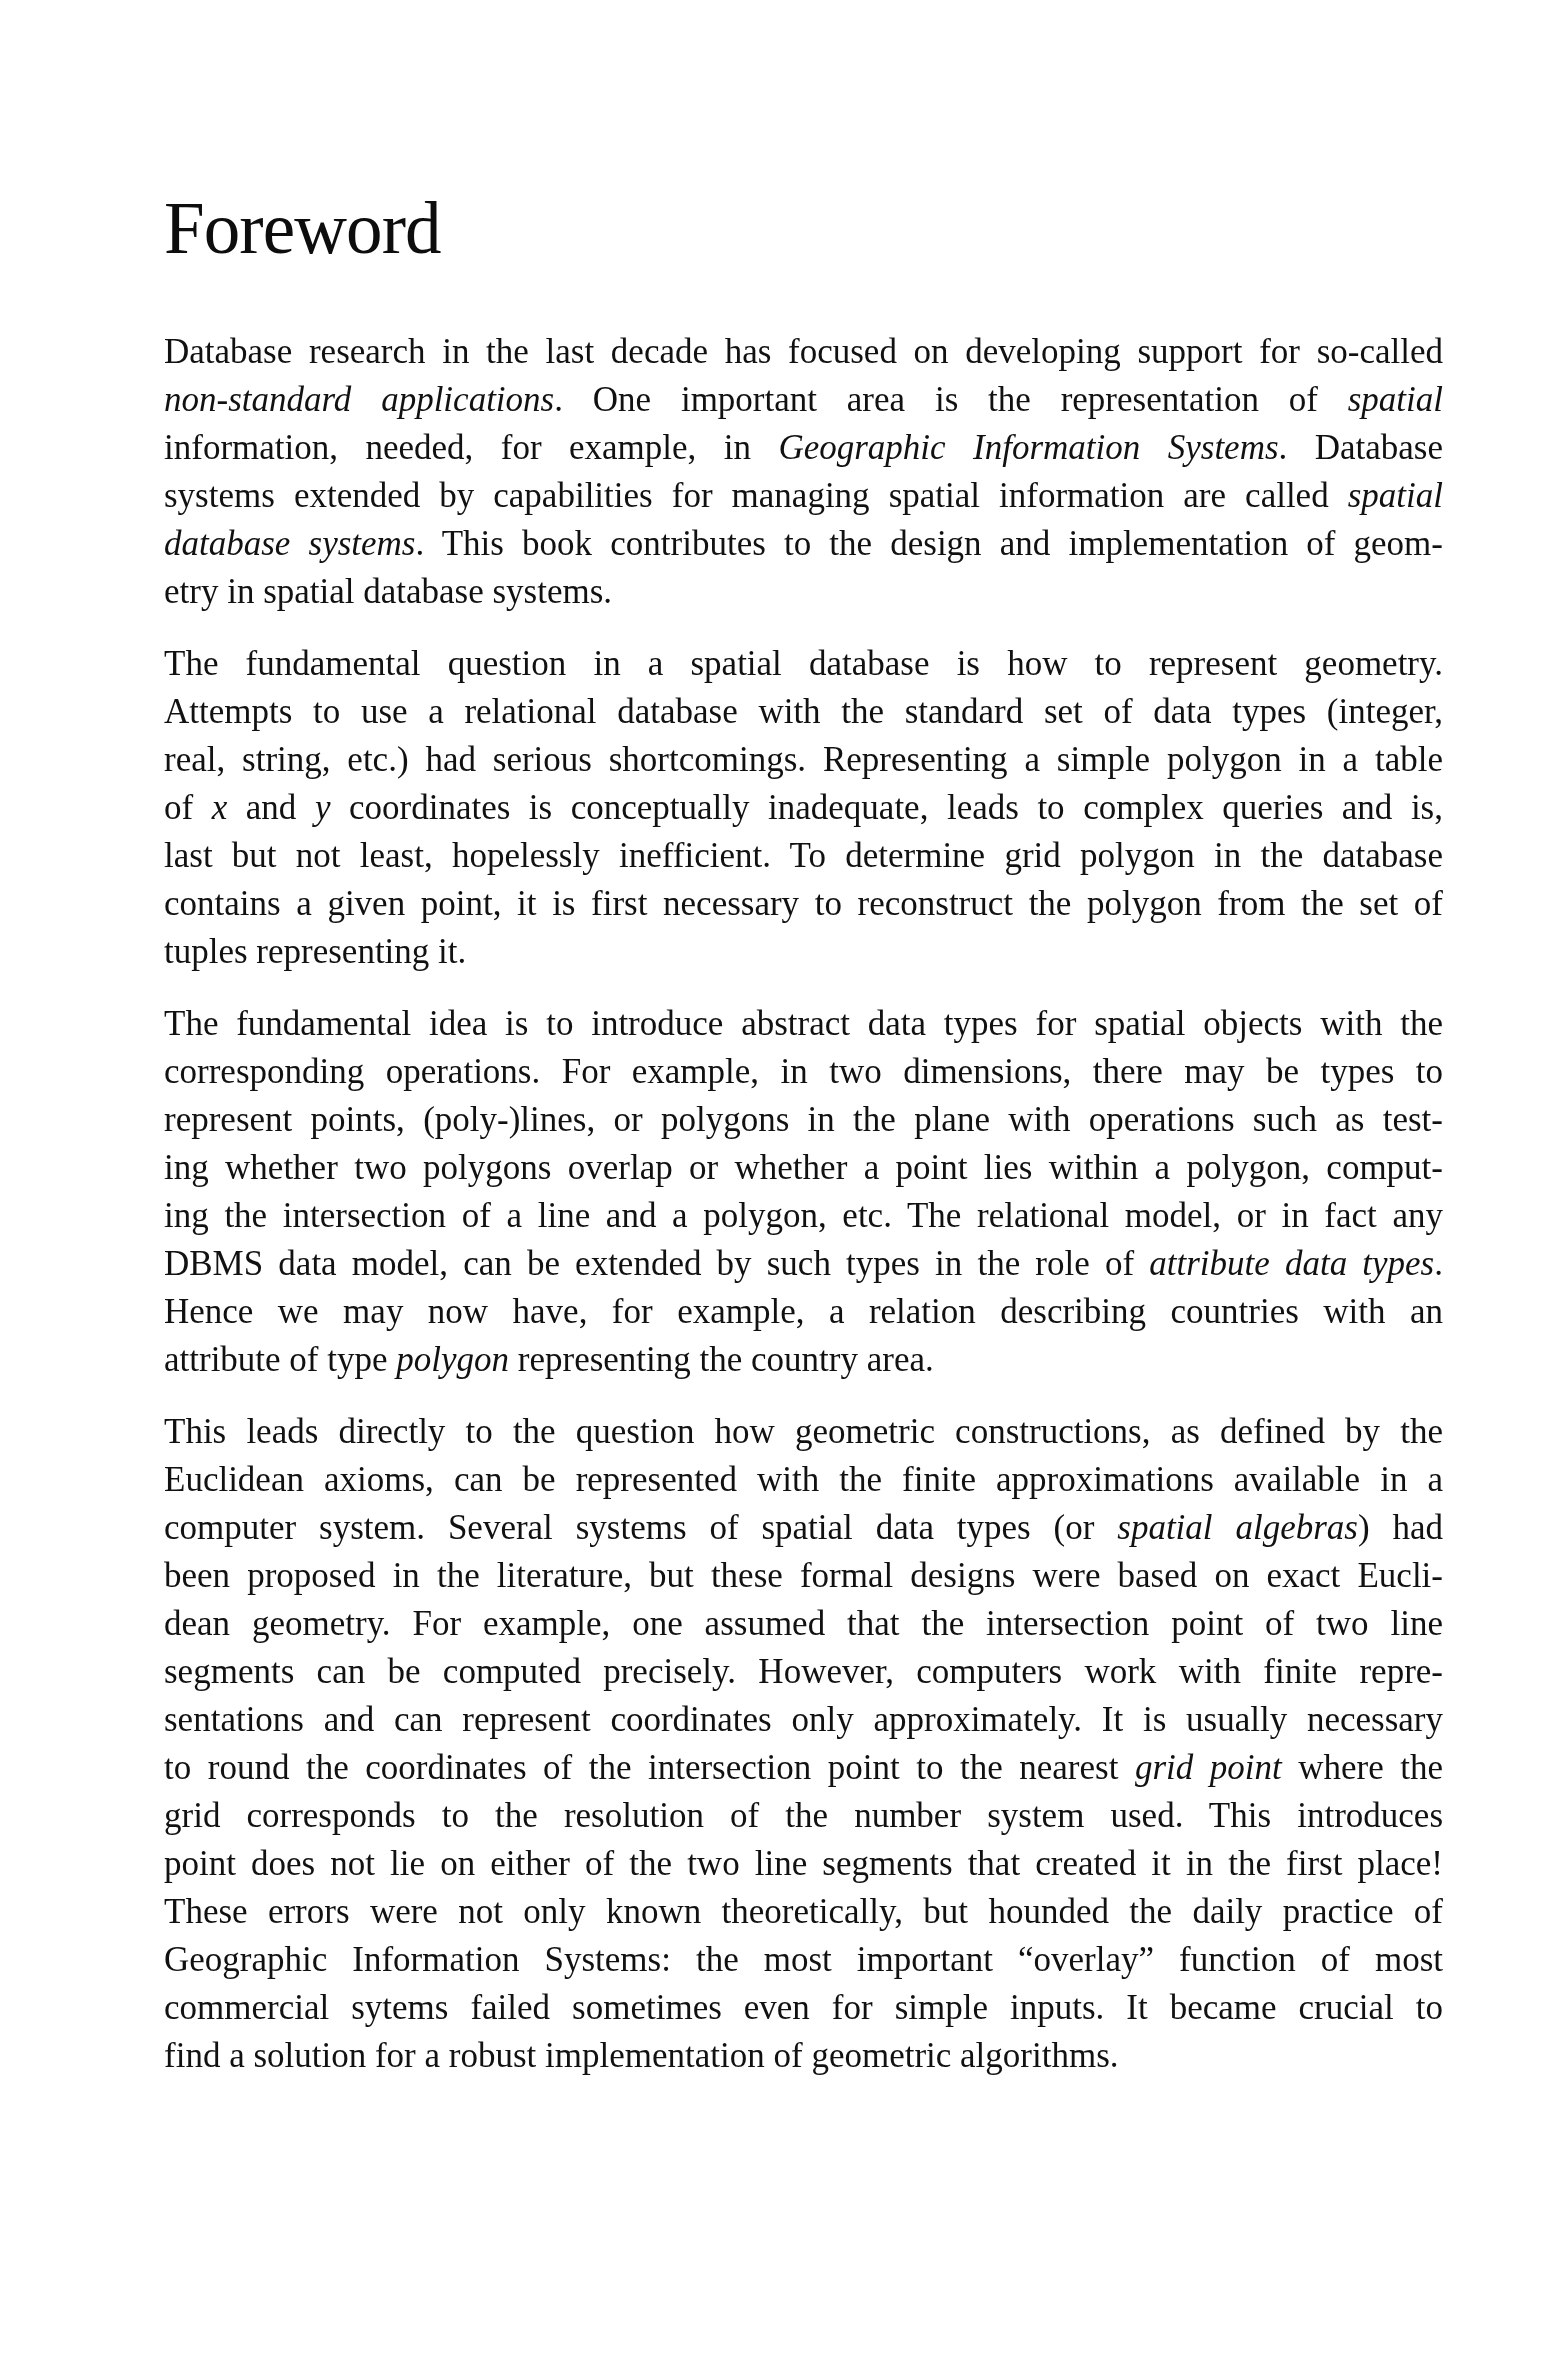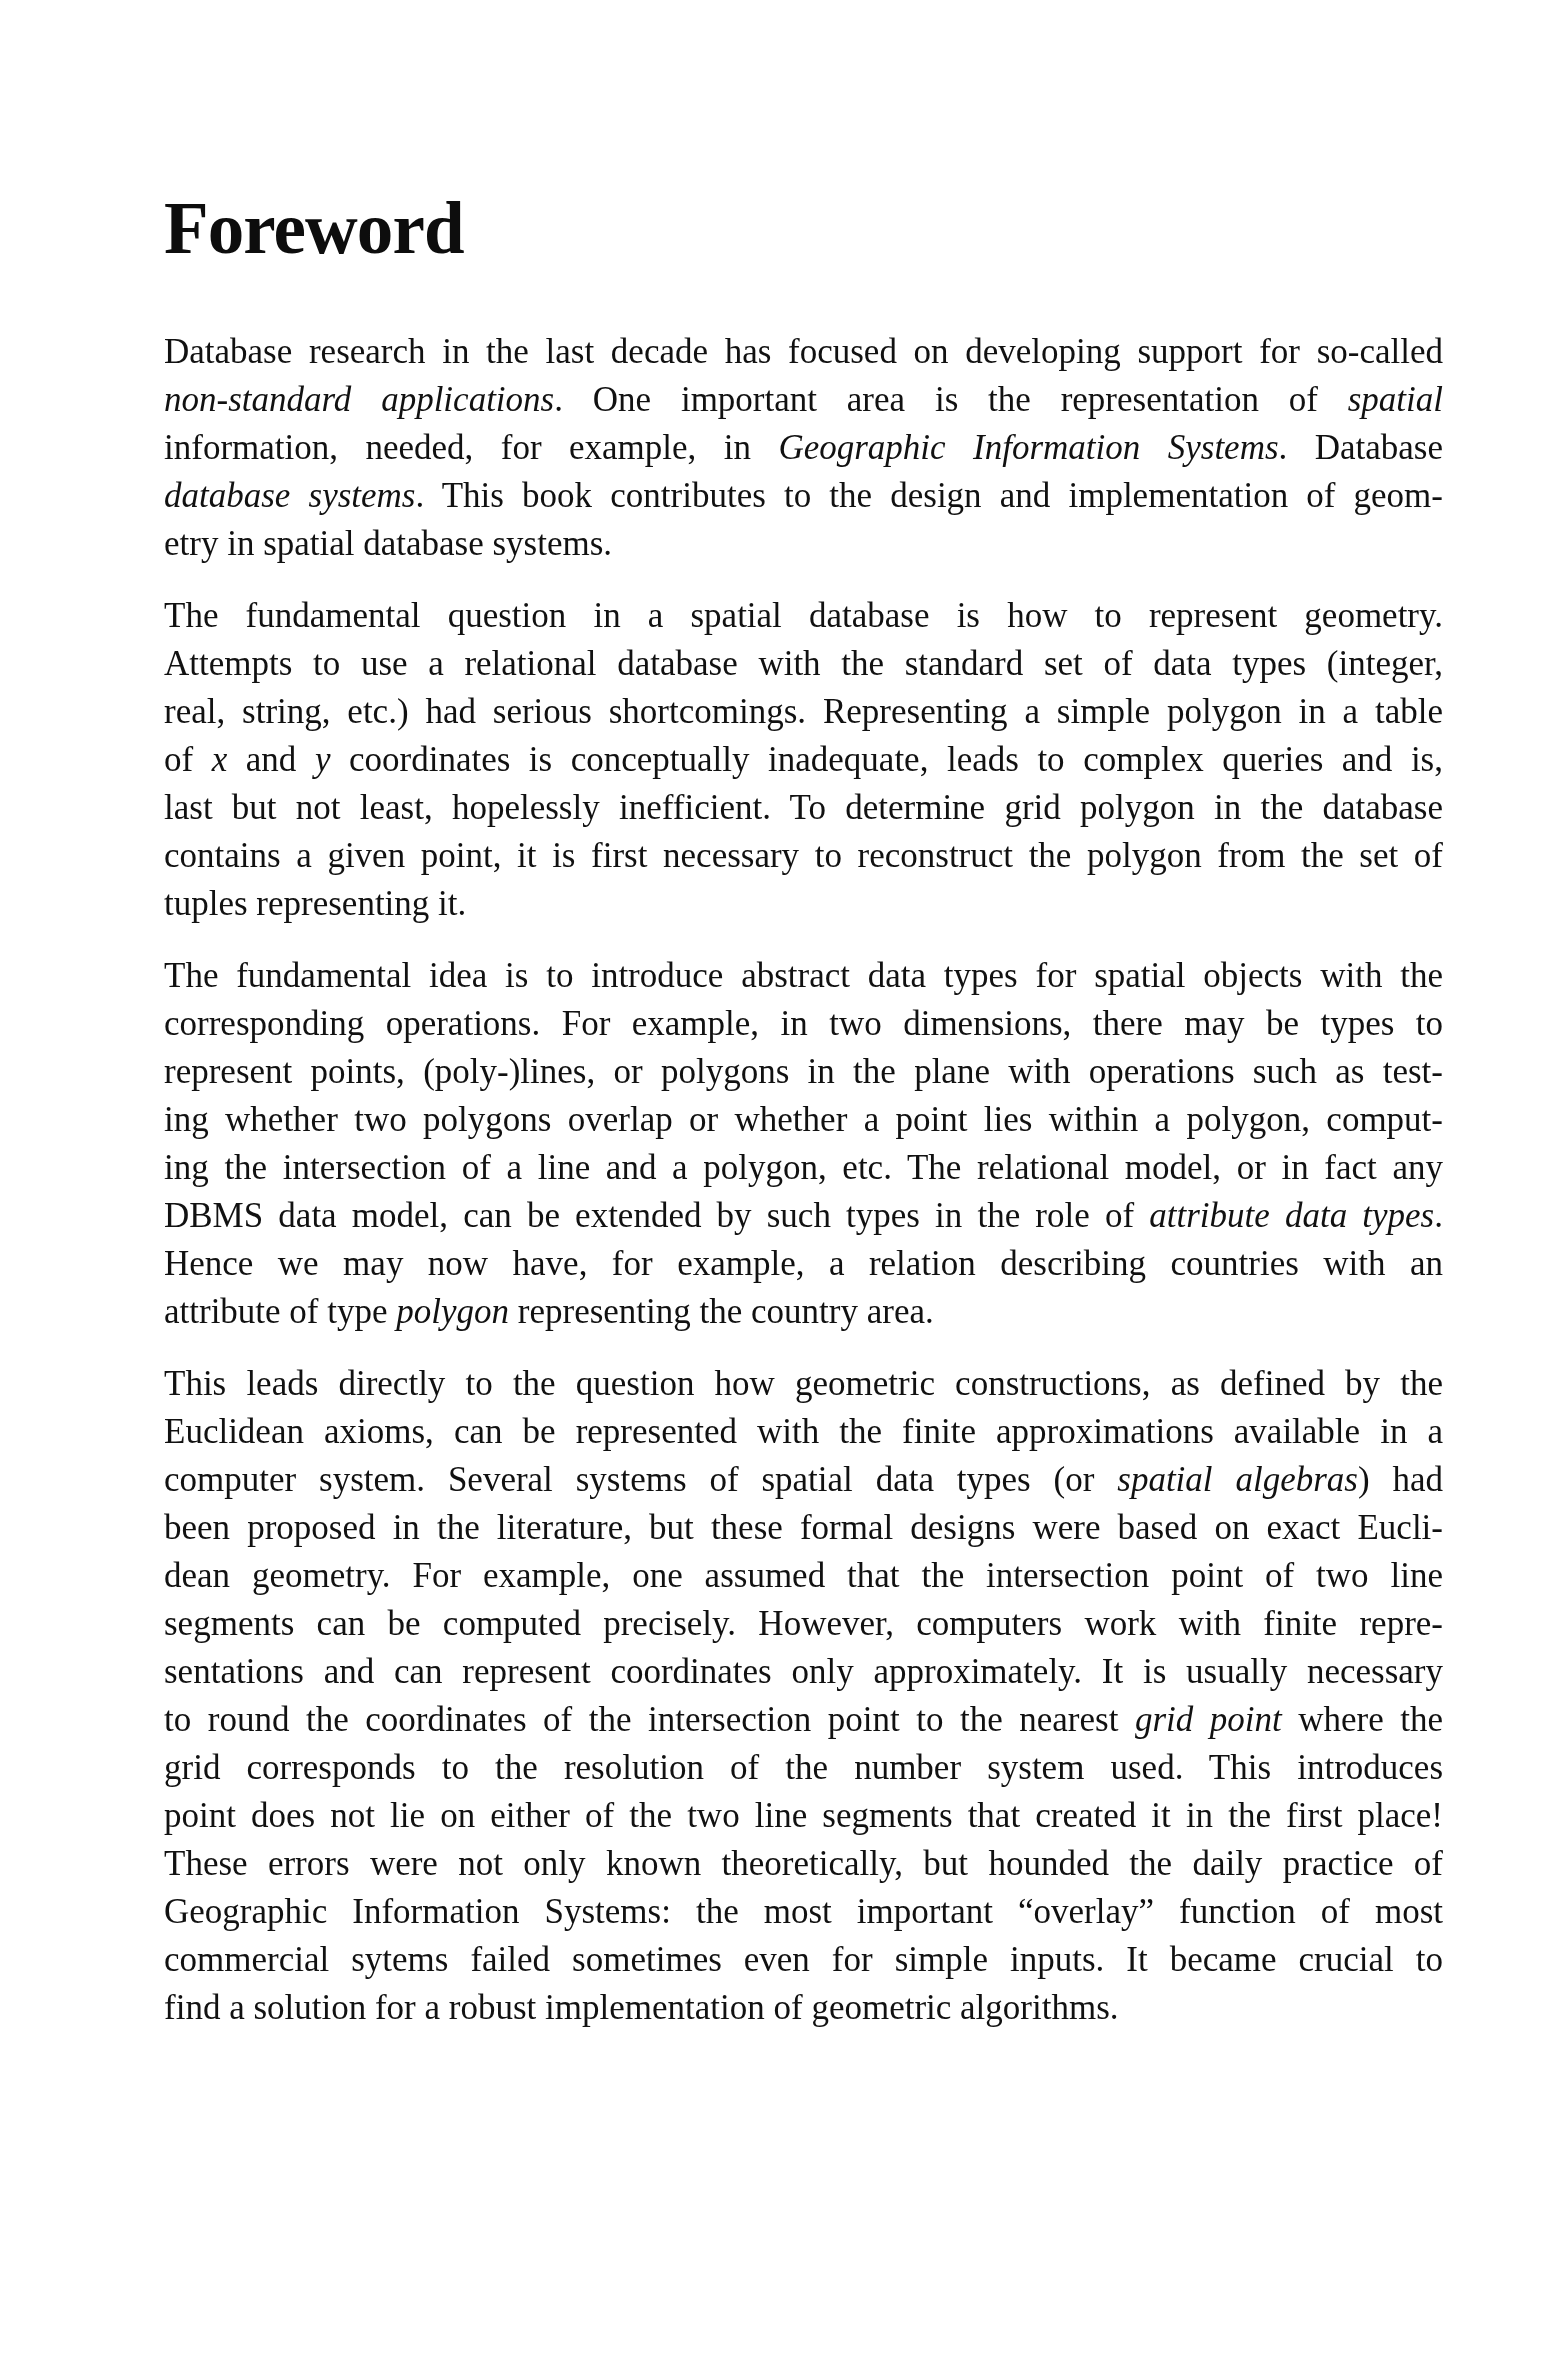--- a/index.html
+++ b/index.html
@@ -20,21 +20,21 @@
       left: 164px;
       top: 0;
       width: 1279px;
     }
     .title {
       position: absolute;
       left: 0;
       top: 192px;
       margin: 0;
       font-size: 73px;
-      font-weight: bold;
+      font-weight: normal;
       line-height: 1;
       letter-spacing: -0.9px;
       color: #0d0d0d;
     }
     .body {
       position: absolute;
       left: 0;
       top: 328px;
       width: 1279px;
     }
@@ -59,20 +59,21 @@
 </head>
 <body>
 
 <div class="page">
   <h1 class="title">Foreword</h1>
   <div class="body" id="body">
       <p class="para">
         <span class="line"><span>Database research in the last decade has focused on developing support for so-called</span></span>
         <span class="line"><em>non-standard applications</em><span>. One important area is the representation of </span><em>spatial</em></span>
         <span class="line"><span>information, needed, for example, in </span><em>Geographic Information Systems</em><span>. Database</span></span>
+        <span class="line"><span>systems extended by capabilities for managing spatial information are called </span><em>spatial</em></span>
         <span class="line"><em>database systems</em><span>. This book contributes to the design and implementation of geom-</span></span>
         <span class="line last"><span>etry in spatial database systems.</span></span>
       </p>
       <p class="para">
         <span class="line"><span>The fundamental question in a spatial database is how to represent geometry.</span></span>
         <span class="line"><span>Attempts to use a relational database with the standard set of data types (integer,</span></span>
         <span class="line"><span>real, string, etc.) had serious shortcomings. Representing a simple polygon in a table</span></span>
         <span class="line"><span>of </span><em>x</em><span> and </span><em>y</em><span> coordinates is conceptually inadequate, leads to complex queries and is,</span></span>
         <span class="line"><span>last but not least, hopelessly inefficient. To determine grid polygon in the database</span></span>
         <span class="line"><span>contains a given point, it is first necessary to reconstruct the polygon from the set of</span></span>

